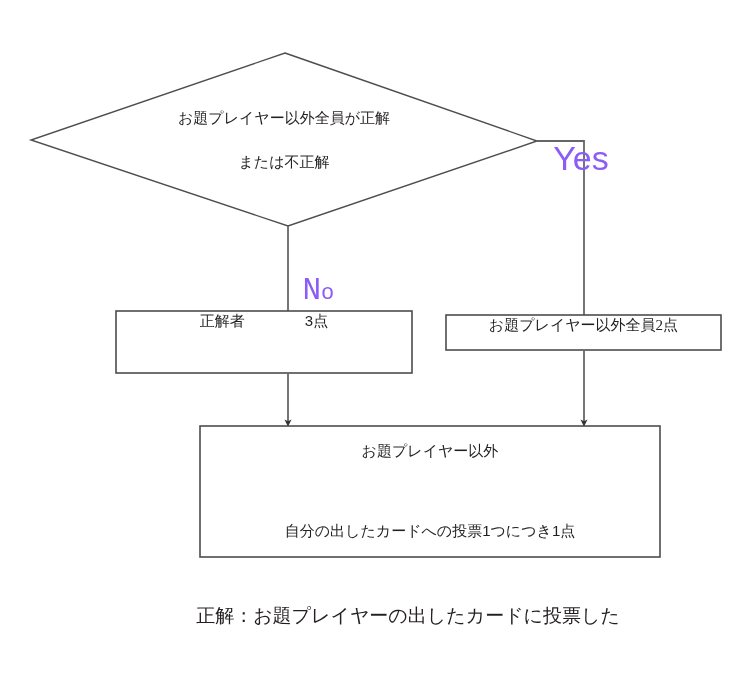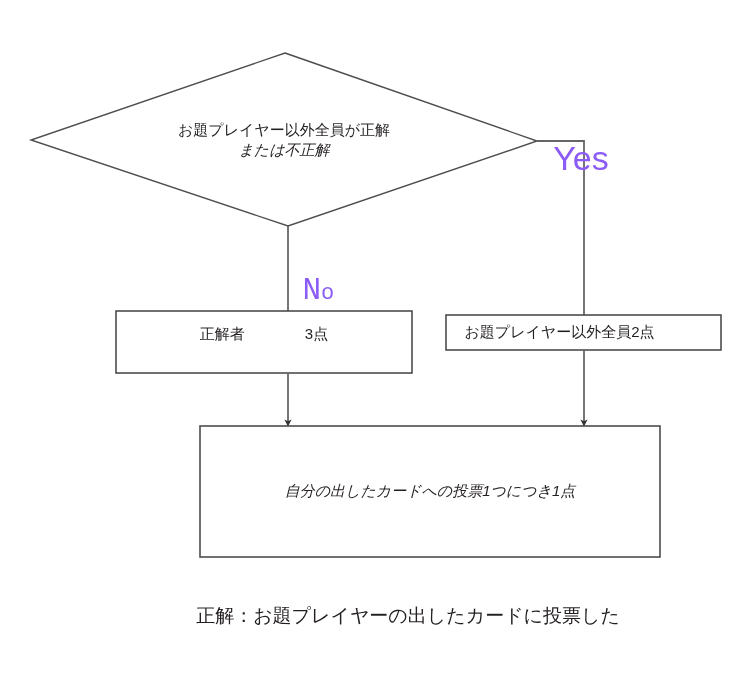--- a/index.html
+++ b/index.html
@@ -24,21 +24,21 @@
     left: 0;
     top: 0;
     width: 750px;
     height: 685px;
   }
   .node-text {
     position: absolute;
     display: flex;
     flex-direction: column;
     align-items: center;
-    justify-content: center;
+    justify-content: space-between;
     text-align: center;
     line-height: 1.35;
     font-size: 15px;
     color: #231f20;
     white-space: pre;
     pointer-events: none;
   }
   .decision-text {
     font-size: 15px;
   }
@@ -62,21 +62,21 @@
   .label-no .small-o {
     font-size: 22px;
   }
   .footnote {
     position: absolute;
     font-size: 19px;
     color: #231f20;
     white-space: pre;
   }
   .line-1 { display: block; }
-  .line-2 { display: block; font-style: italic; }
+  .line-2 { display: block; }
 </style>
 </head>
 <body>
 
 <div id="canvas">
 
   <svg class="layer" viewBox="0 0 750 685" xmlns="http://www.w3.org/2000/svg">
     <defs>
       <marker id="arrowhead" markerWidth="9" markerHeight="9" refX="4.2" refY="4.2" orient="auto" markerUnits="userSpaceOnUse">
         <path d="M0.6,0.6 L7.8,4.2 L0.6,7.8 L2.4,4.2 Z" fill="#333333"></path>
@@ -110,25 +110,26 @@
   </div>
 
   <div class="branch-label label-no" style="left:228px; top:238px;">
     <span>N</span><span class="small-o">o</span>
   </div>
 
   <div class="node-text box-text" style="left:116px; top:311px; width:296px; height:47px;">
     <span class="line-1">正解者　　　　3点</span>
   </div>
 
-  <div class="node-text box-text" style="left:422px; top:315px; width:275px; height:35px;">
+  <div class="node-text box-text" style="left:446px; top:315px; width:275px; height:35px;font-family:Liberation Serif, serif;">
     <span class="line-1">お題プレイヤー以外全員2点</span>
   </div>
 
   <div class="node-text box-text" style="left:200px; top:441px; width:460px; height:100px;">
+    <span class="line-1">お題プレイヤー以外</span>
     <span class="line-2">自分の出したカードへの投票1つにつき1点</span>
   </div>
 
   <div class="footnote" style="left:175px; top:581px;">
     <span>正解：お題プレイヤーの出したカードに投票した</span>
   </div>
 
 </div>
 
 </body></html>

